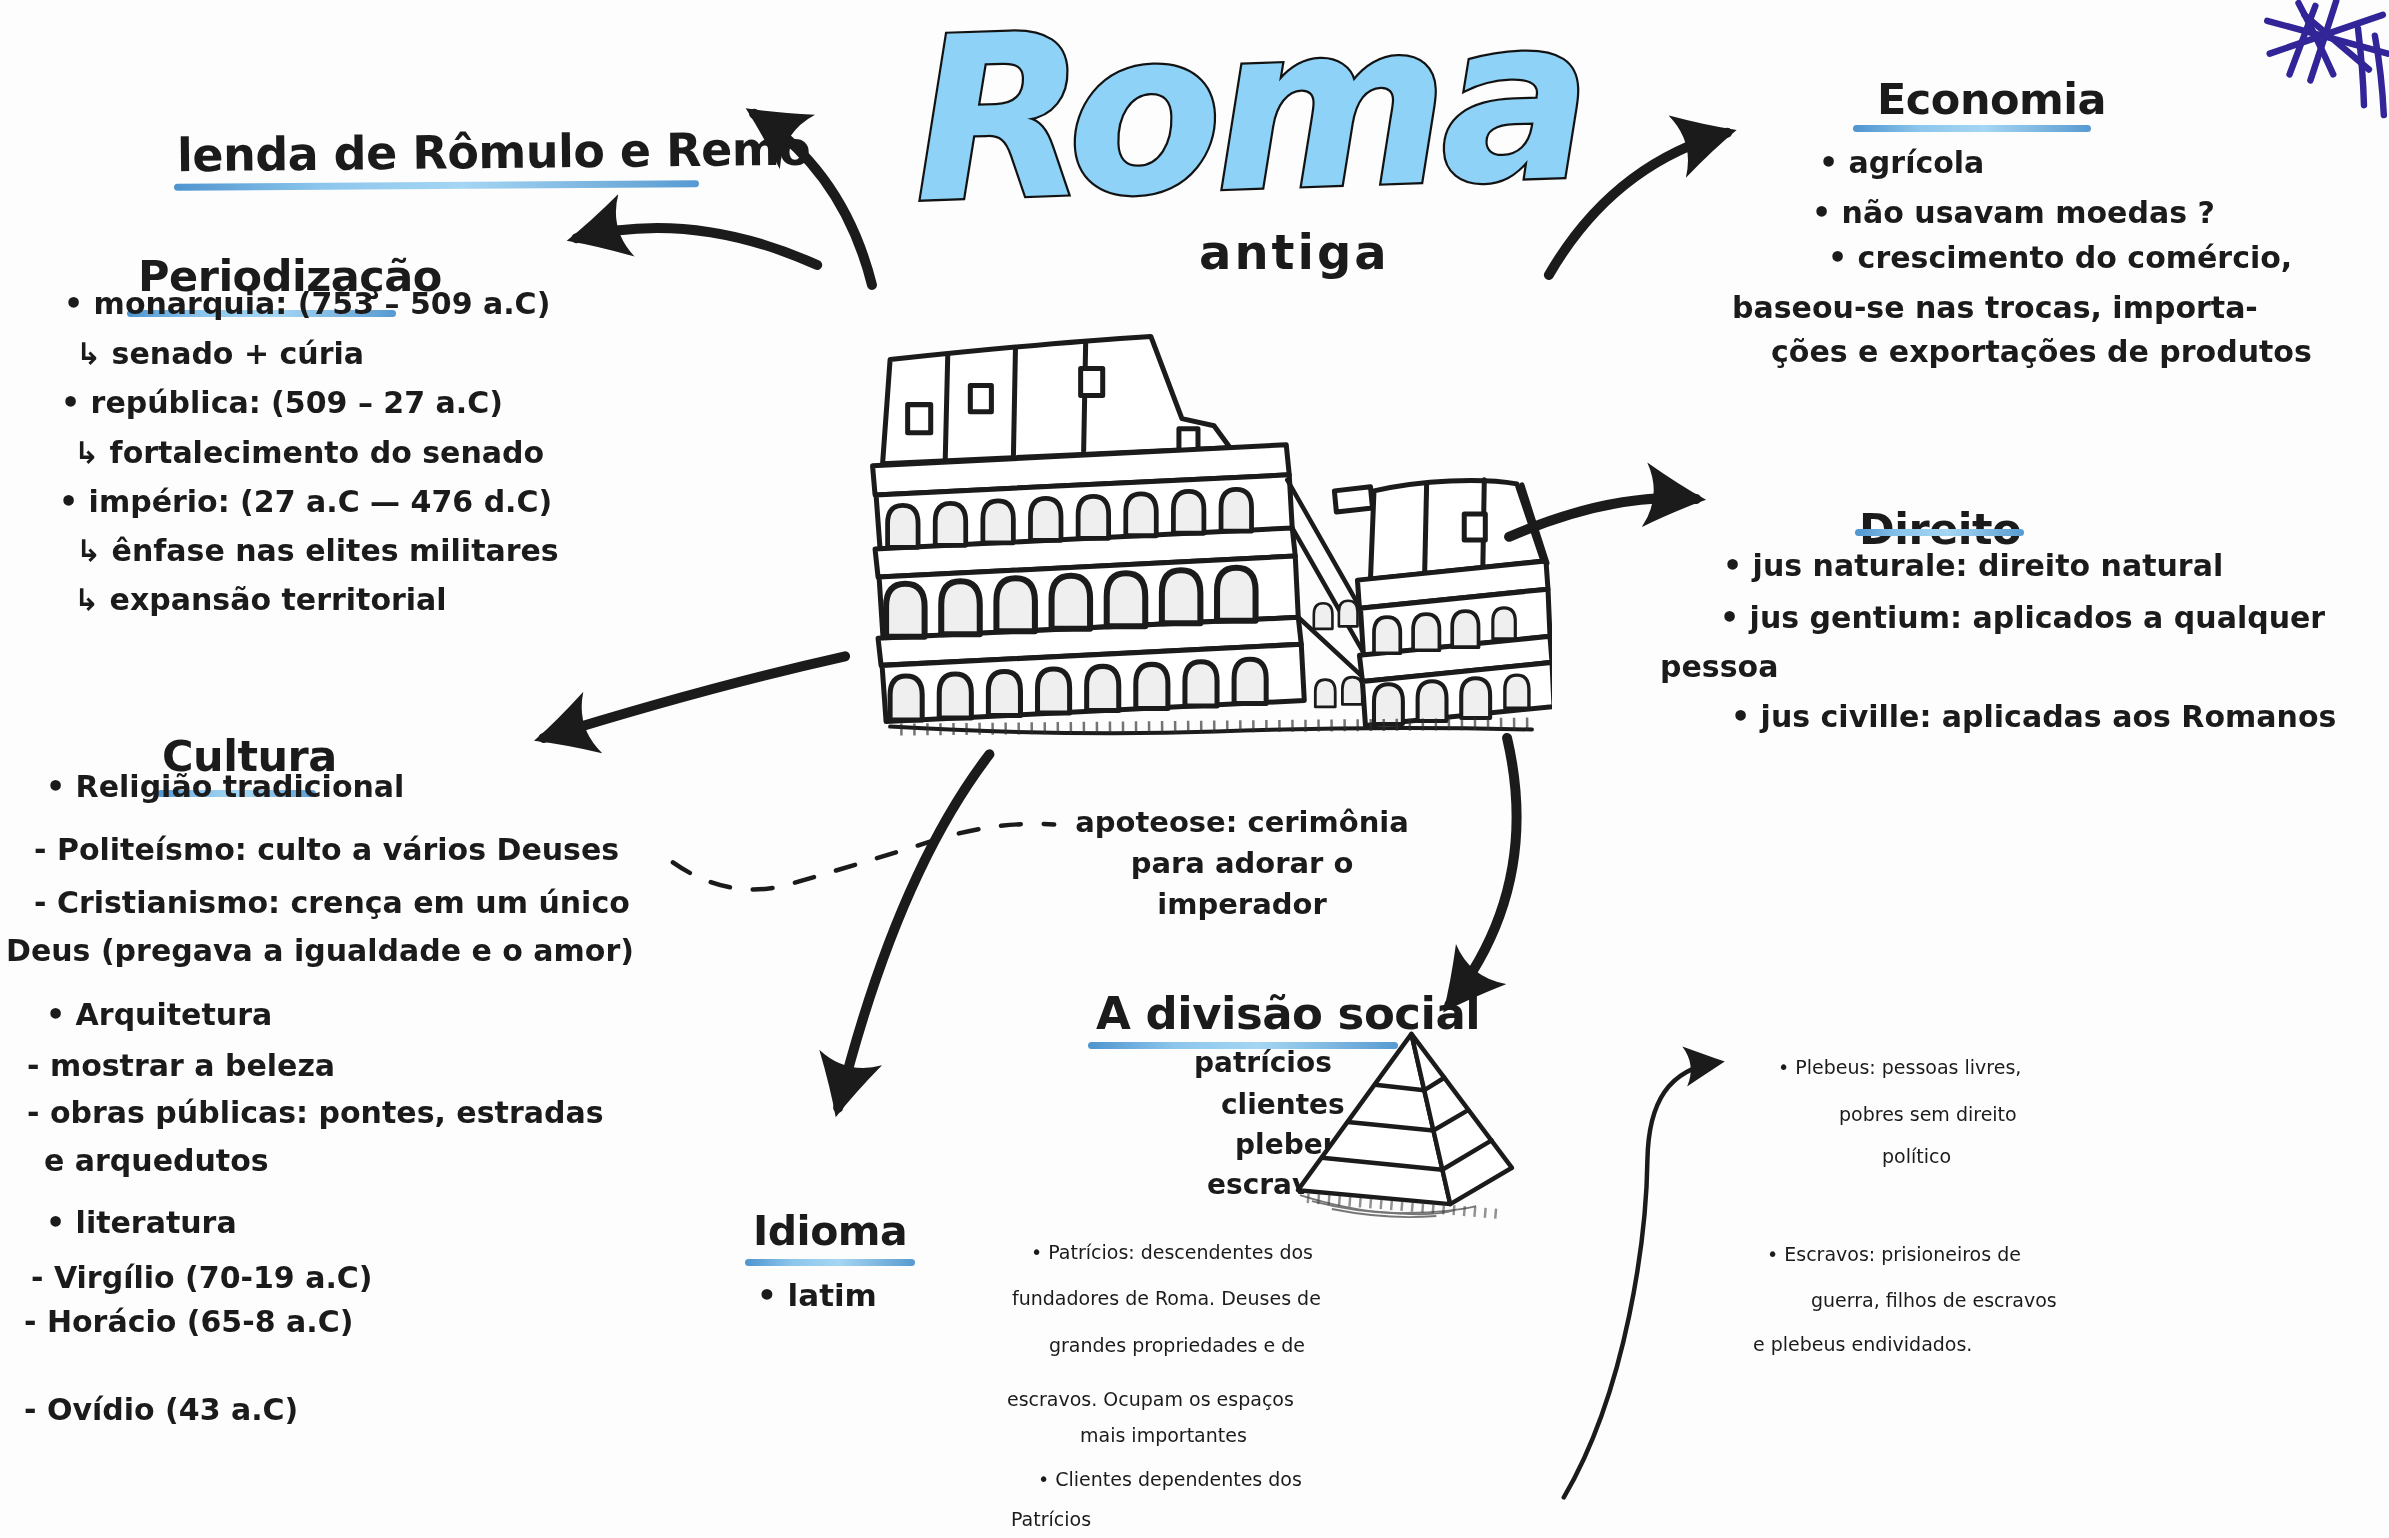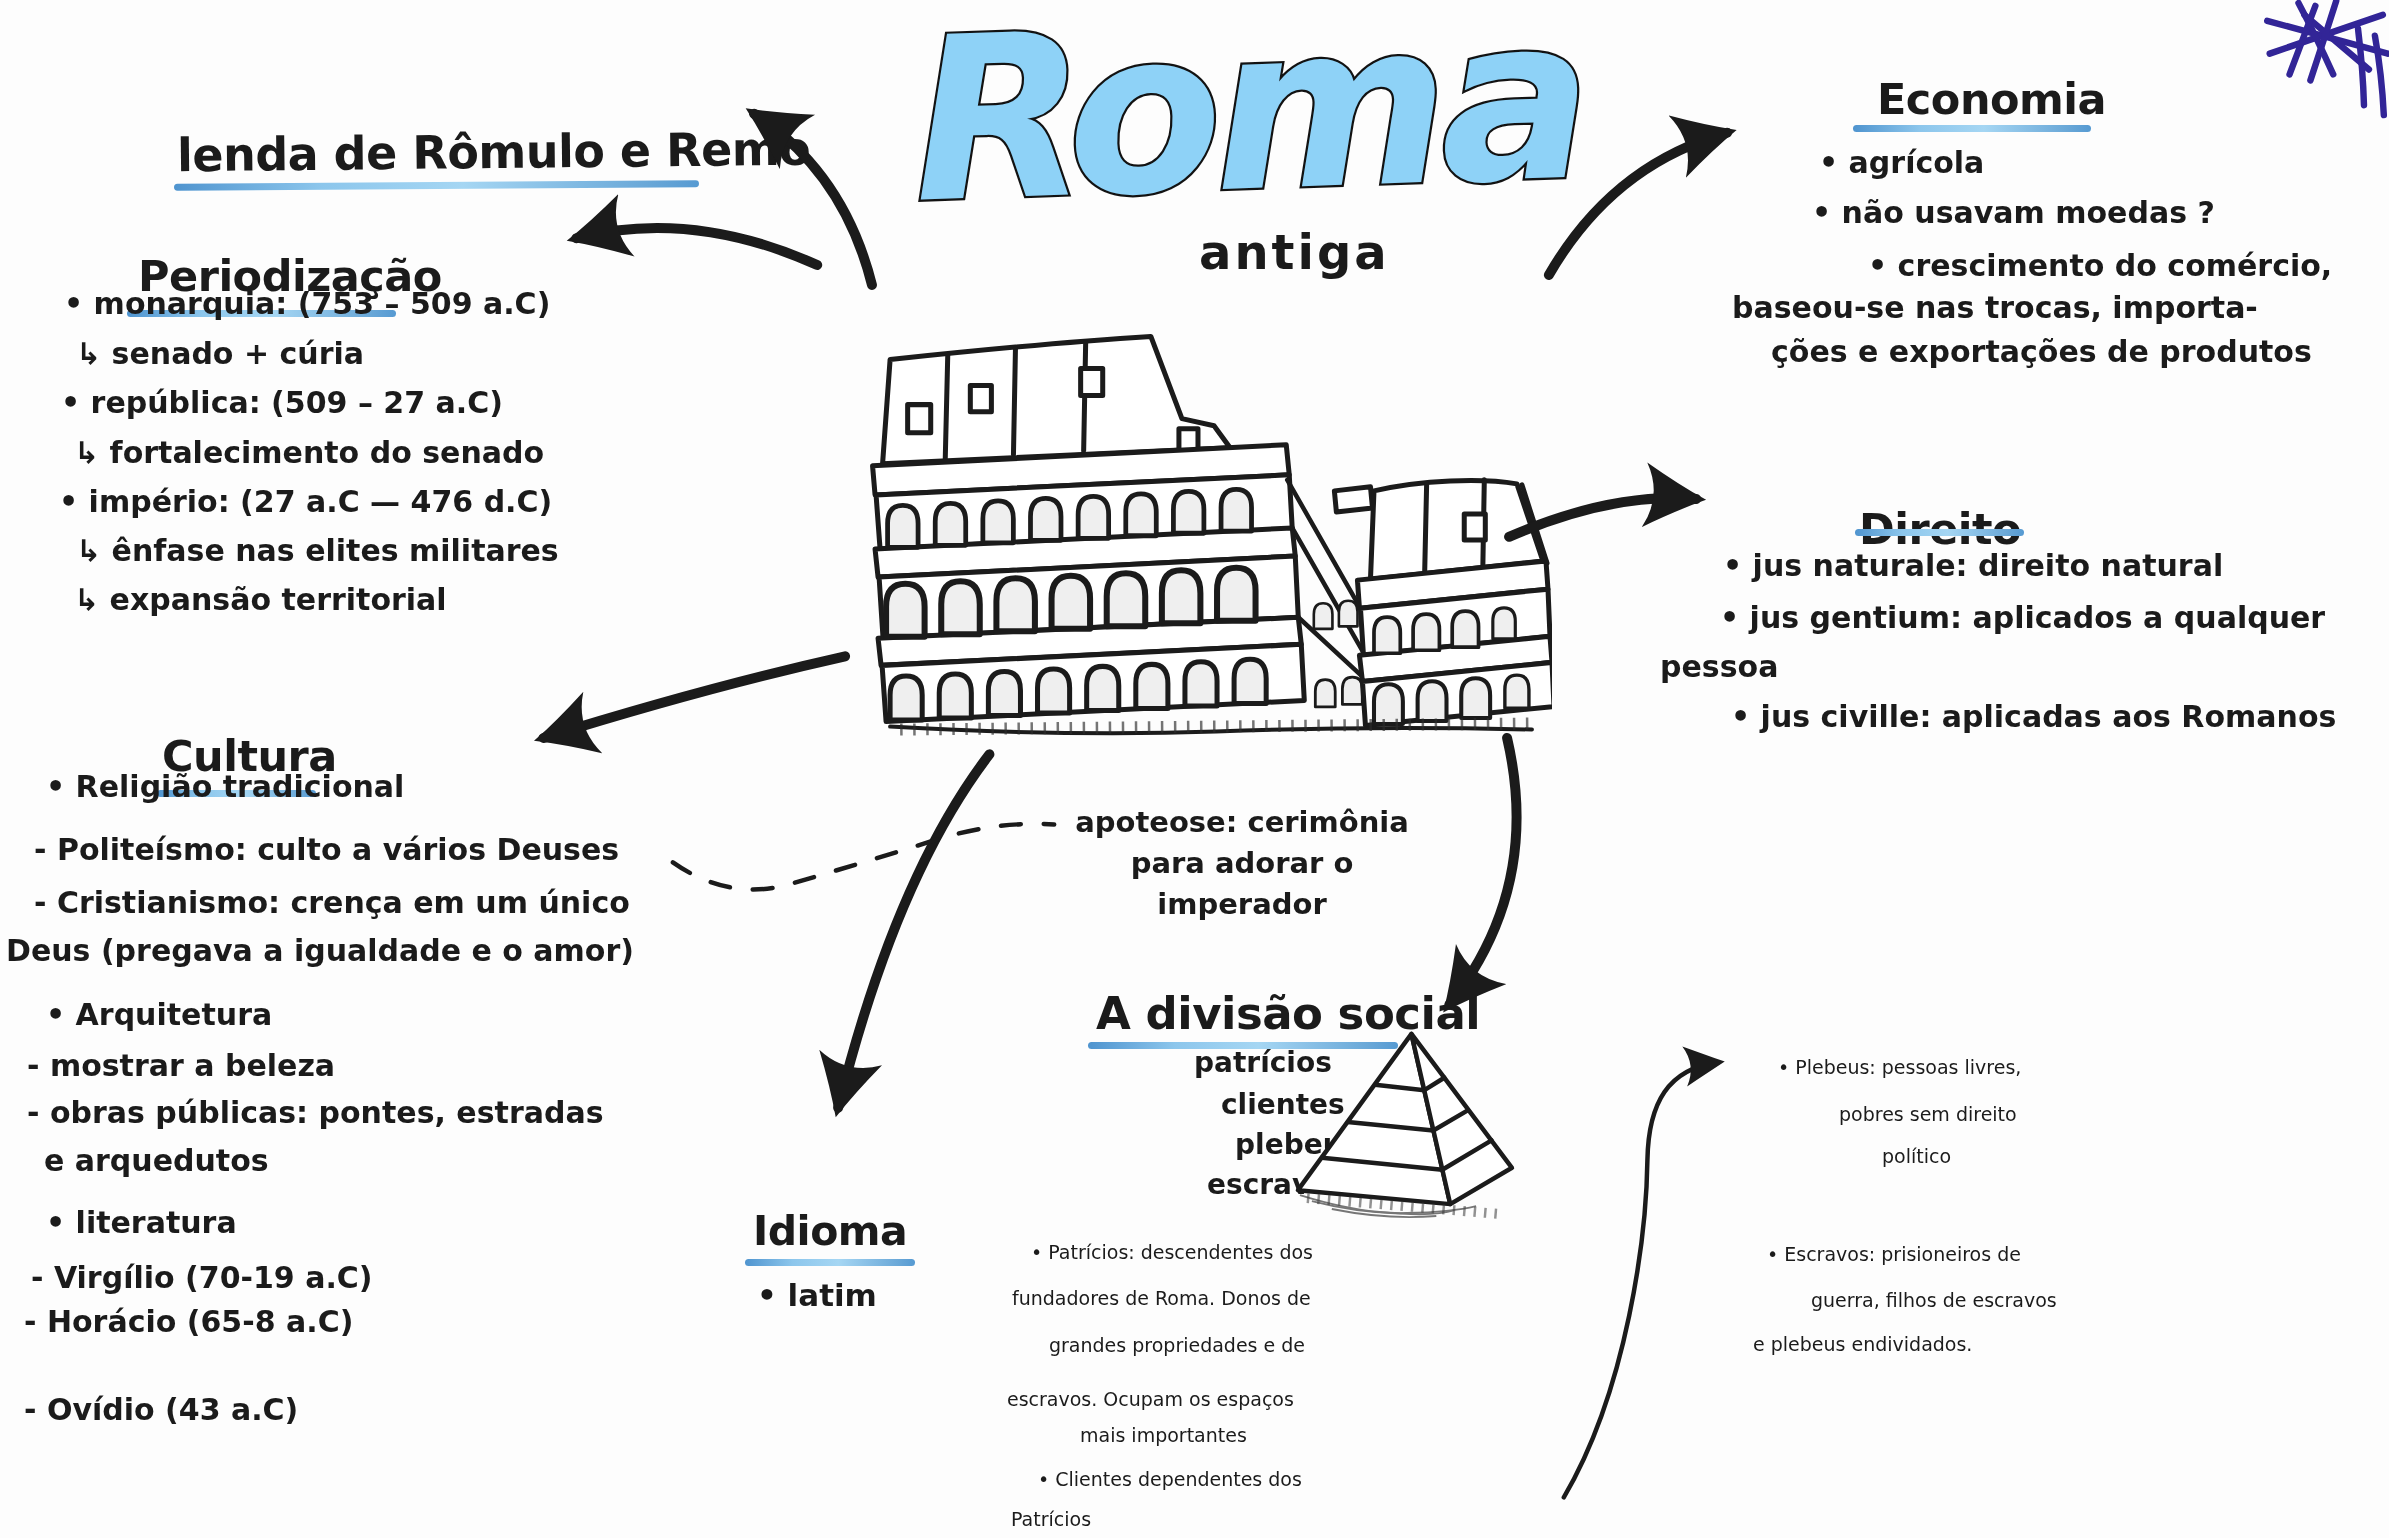--- a/index.html
+++ b/index.html
@@ -51,21 +51,21 @@
   <div class="t" style="left:44px;top:1143px;">e arquedutos</div>
   <div class="t" style="left:46px;top:1205px;">• literatura</div>
   <div class="t" style="left:31px;top:1260px;">- Virgílio (70-19 a.C)</div>
   <div class="t" style="left:24px;top:1304px;">- Horácio (65-8 a.C)</div>
   <div class="t" style="left:24px;top:1348px;margin-top:44px;">- Ovídio (43 a.C)</div>
 
   <div class="h" style="left:1877px;top:74px;font-size:43px;">Economia</div>
   <div class="u" style="left:1853px;top:125px;width:238px;"></div>
   <div class="t" style="left:1819px;top:145px;">• agrícola</div>
   <div class="t" style="left:1812px;top:195px;">• não usavam moedas ?</div>
-  <div class="t" style="left:1828px;top:248px;margin-left:40px;">• crescimento do comércio,</div>
+  <div class="t" style="left:1828px;top:240px;">• crescimento do comércio,</div>
   <div class="t" style="left:1732px;top:290px;">baseou-se nas trocas, importa-</div>
   <div class="t" style="left:1771px;top:334px;">ções e exportações de produtos</div>
 
   <div class="h" style="left:1859px;top:473px;font-size:43px;margin-top:31px;">Direito</div>
   <div class="u" style="left:1855px;top:529px;width:169px;"></div>
   <div class="t" style="left:1723px;top:548px;">• jus naturale: direito natural</div>
   <div class="t" style="left:1720px;top:600px;">• jus gentium: aplicados a qualquer</div>
   <div class="t" style="left:1660px;top:649px;">pessoa</div>
   <div class="t" style="left:1731px;top:699px;">• jus civille: aplicadas aos Romanos</div>
 
@@ -96,21 +96,21 @@
     </g>
     <g fill="none" stroke="#4a4a4a" stroke-width="4" opacity="0.75">
       <path d="M66,350 q90,28 160,34 q110,10 150,-4"></path>
       <path d="M90,362 q100,26 190,24 q90,-2 140,-14"></path>
       <path d="M130,378 q110,22 210,14"></path>
     </g>
     <path d="M80,356 L470,388" stroke="#3a3a3a" stroke-width="20" stroke-dasharray="5 16" opacity="0.55"></path>
   </svg>
 
   <div class="s" style="left:1031px;top:1241px;">• Patrícios: descendentes dos</div>
-  <div class="s" style="left:1012px;top:1287px;">fundadores de Roma. Donos de</div>
+  <div class="s" style="left:1012px;top:1287px;">fundadores de Roma. Deuses de</div>
   <div class="s" style="left:1049px;top:1334px;">grandes propriedades e de</div>
   <div class="s" style="left:1007px;top:1388px;">escravos. Ocupam os espaços</div>
   <div class="s" style="left:1080px;top:1424px;">mais importantes</div>
   <div class="s" style="left:1038px;top:1468px;">• Clientes dependentes dos</div>
   <div class="s" style="left:1011px;top:1508px;">Patrícios</div>
 
   <div class="s" style="left:1778px;top:1056px;">• Plebeus: pessoas livres,</div>
   <div class="s" style="left:1839px;top:1103px;">pobres sem direito</div>
   <div class="s" style="left:1882px;top:1145px;">político</div>
 

